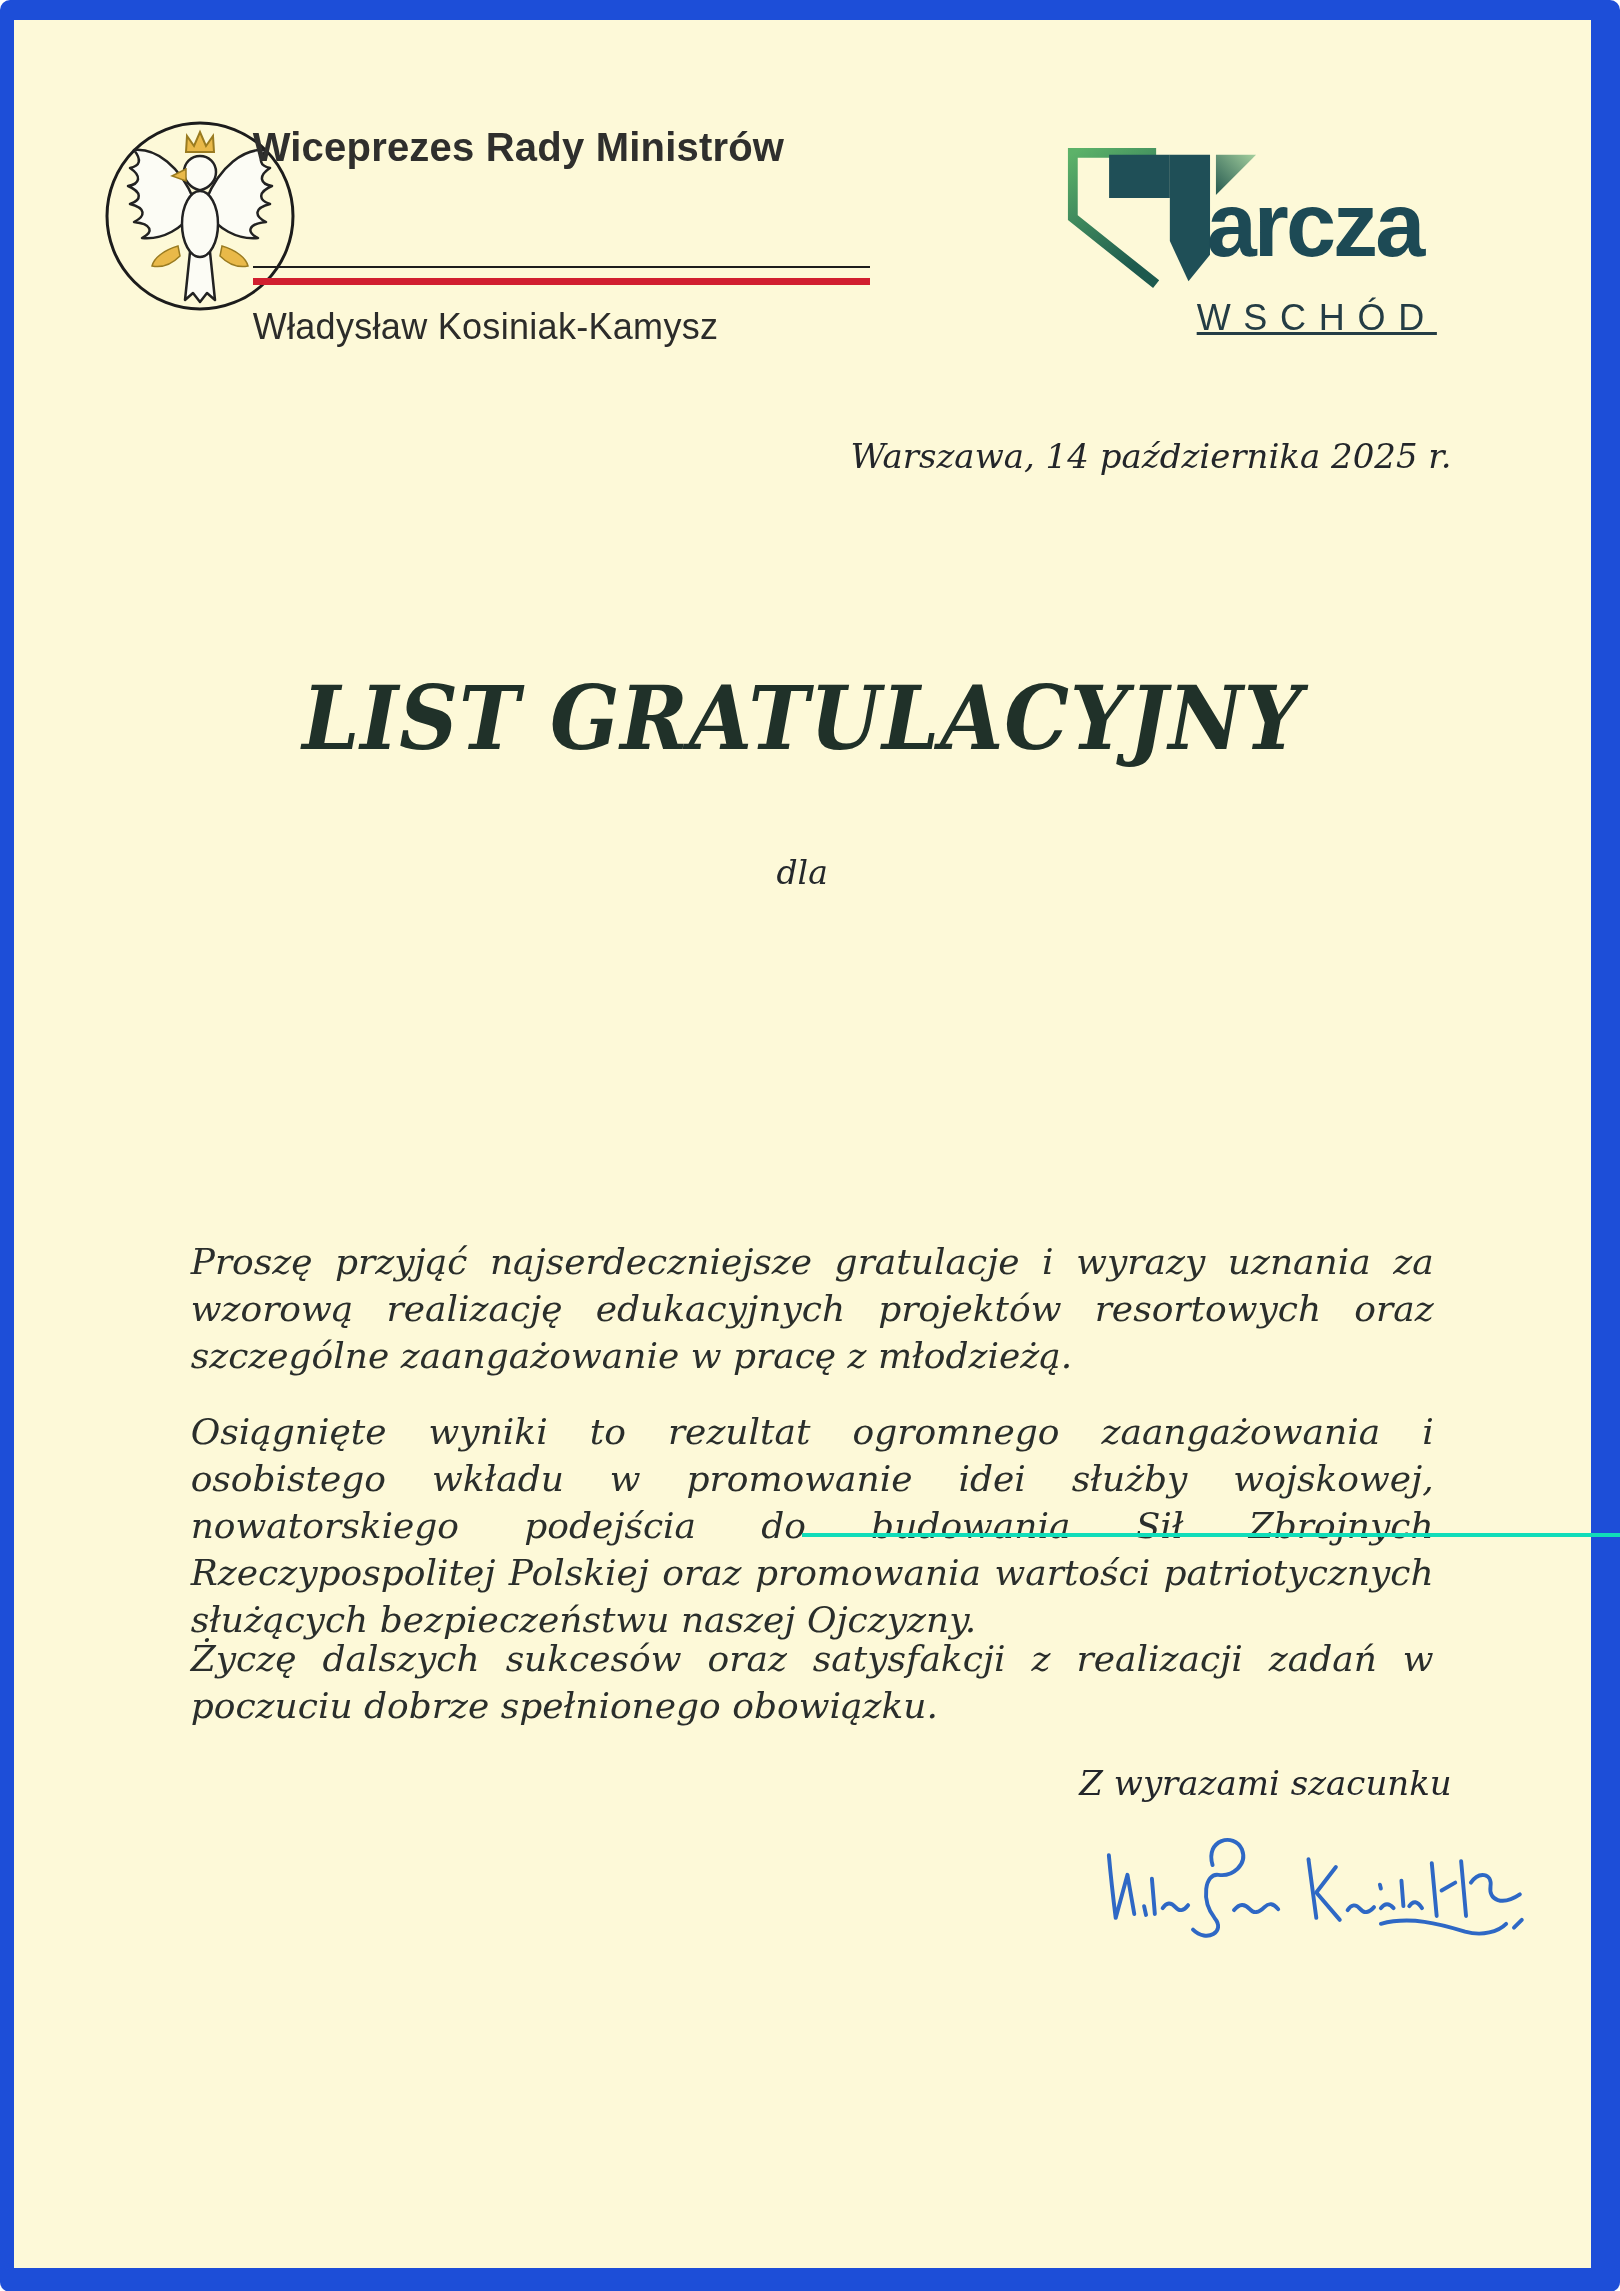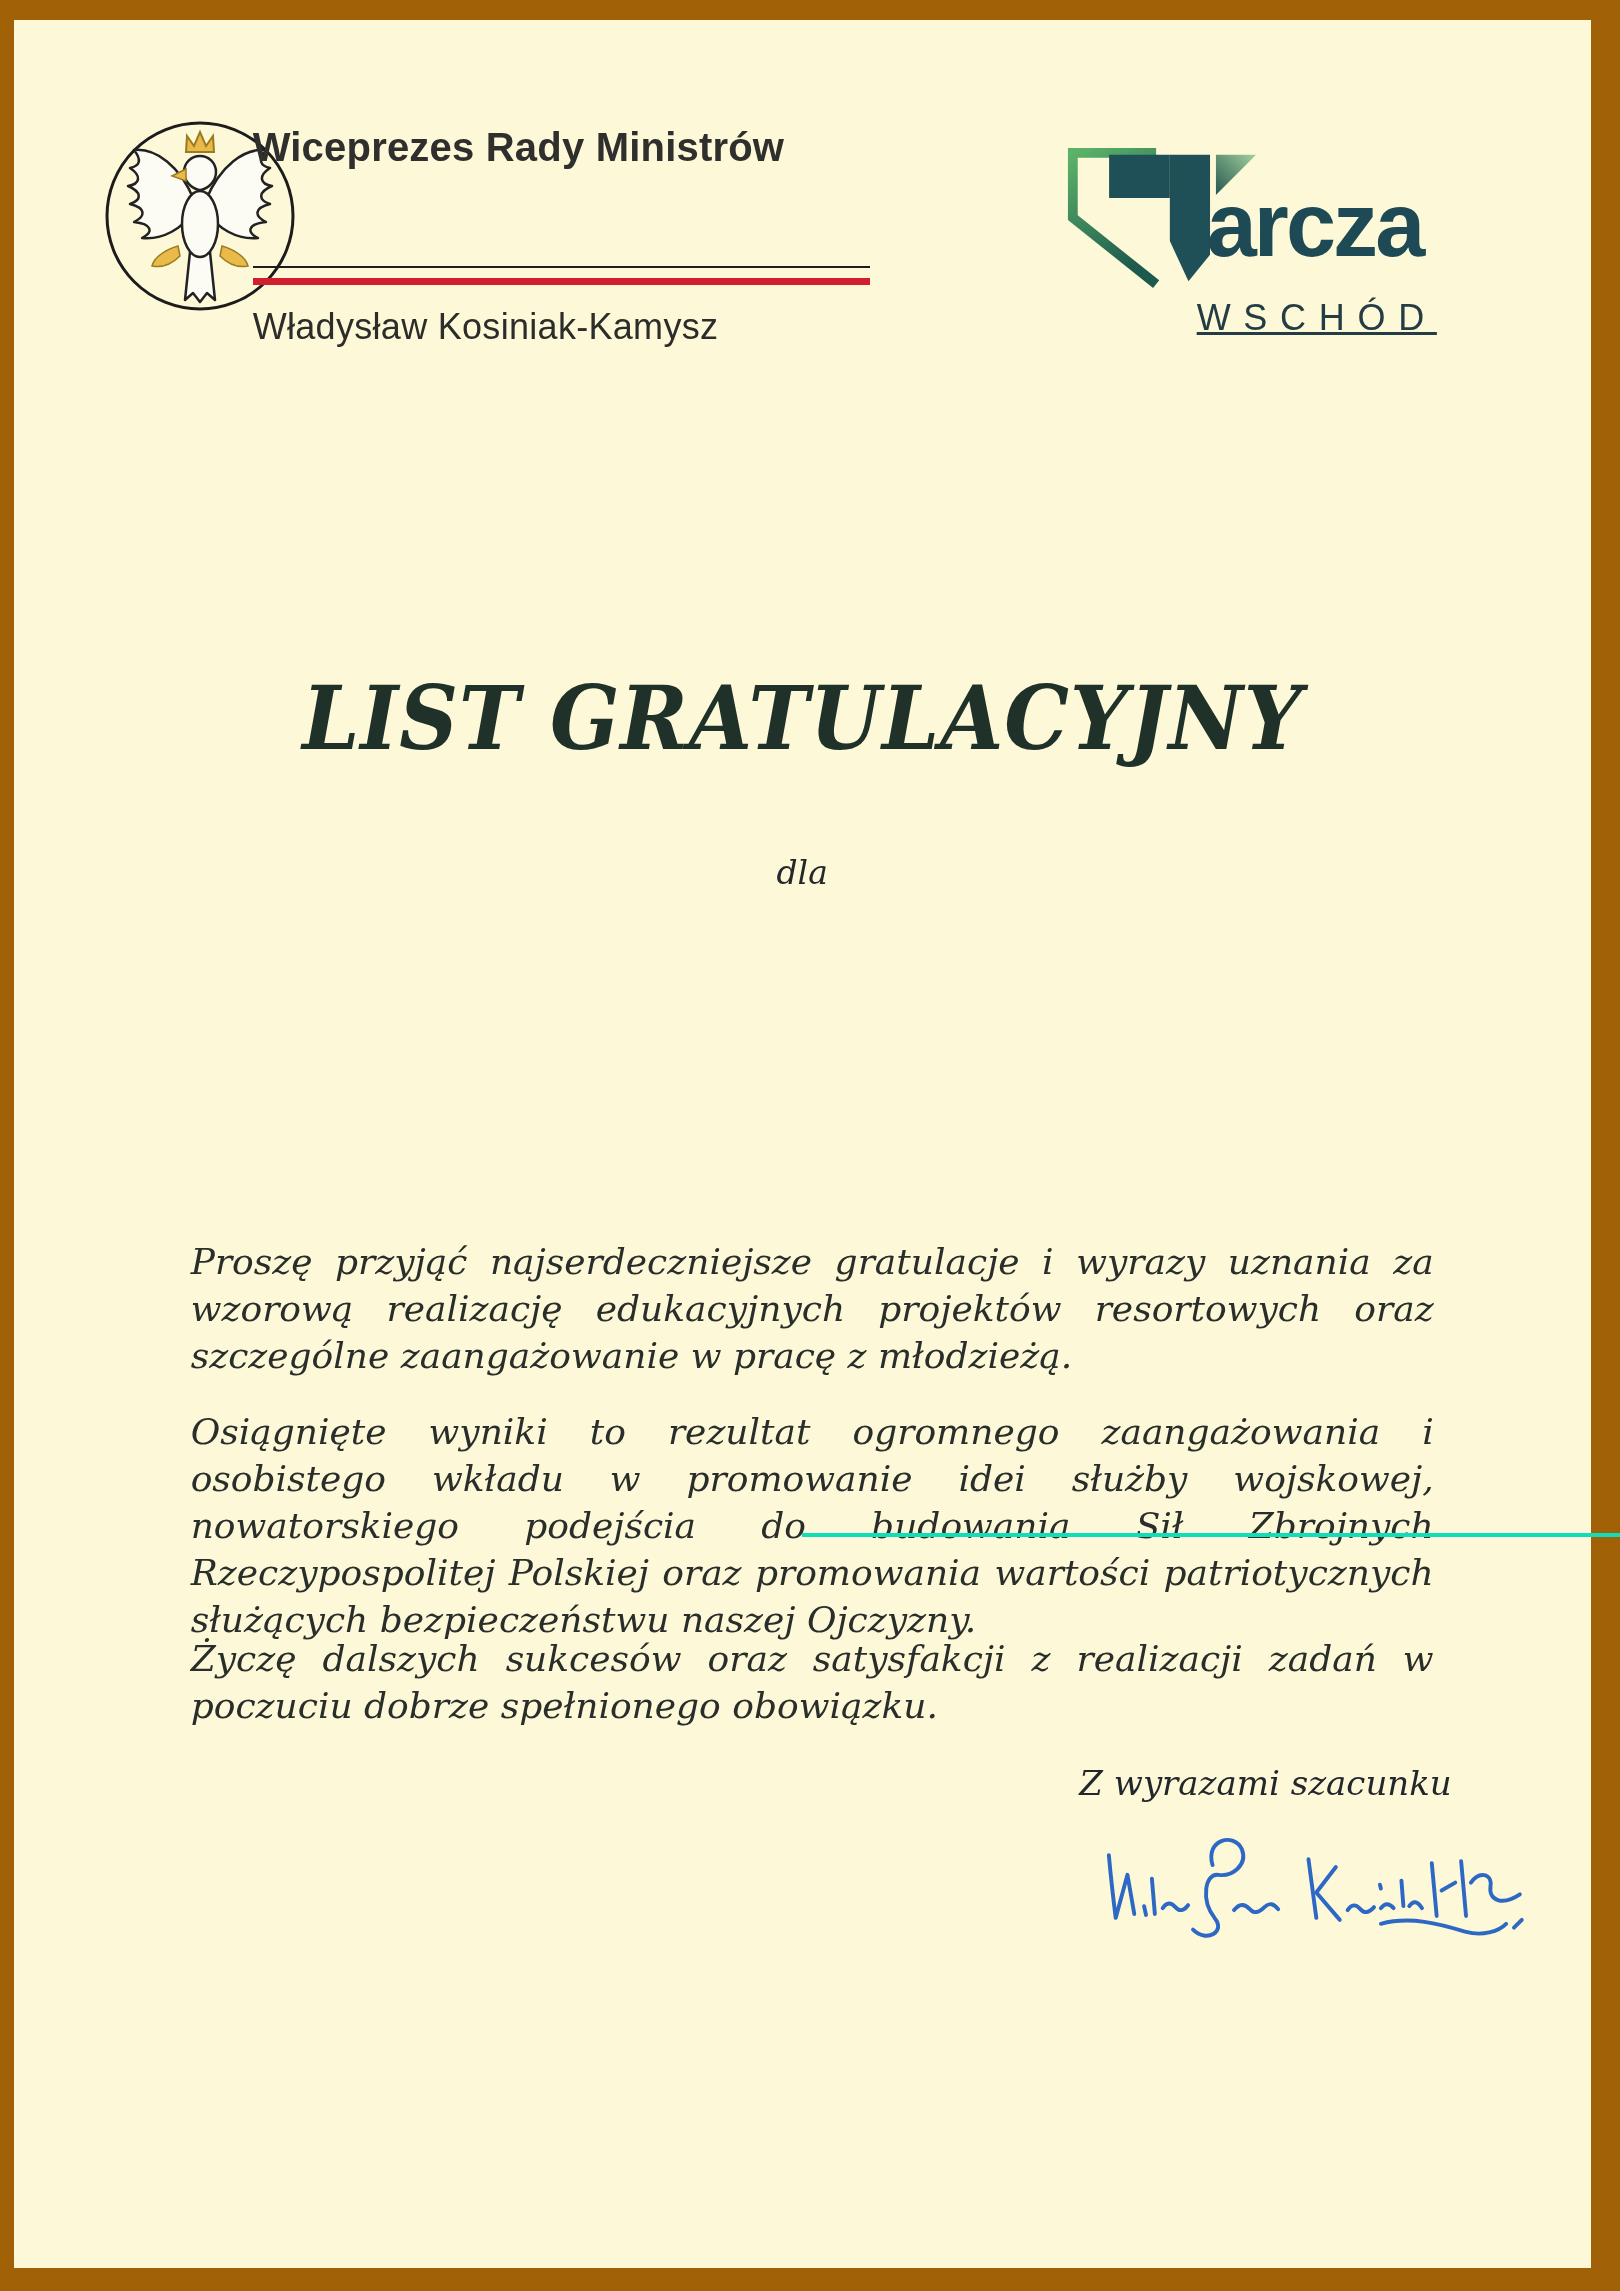--- a/index.html
+++ b/index.html
@@ -1,17 +1,17 @@
 <!DOCTYPE html>
 <html><head>
 <meta charset="utf-8">
 <style>
   html,body{margin:0;padding:0;background:#ffffff;}
-  .canvas{position:relative;width:1620px;height:2292px;background:#a16207;overflow:hidden;
-          font-family:"Liberation Sans",sans-serif;}
+  .canvas{position:relative;width:1620px;height:2292px;background:#1d4ed8;overflow:hidden;
+          font-family:"Liberation Sans",sans-serif;border-radius:10px;}
   .page{position:absolute;left:13.7px;top:19.6px;width:1577px;height:2248px;background:#fdf9d8;}
 
   
   .eagle{position:absolute;left:76px;top:86px;width:220px;height:220px;}
   .org-block{position:absolute;left:239px;top:102px;color:#2f2f2d;}
   .org-line{font-size:40px;line-height:51px;font-weight:bold;letter-spacing:0.2px;}
   .rule-black{position:absolute;left:239px;top:246px;width:617px;height:2.9px;background:#1d1d1d;}
   .rule-red{position:absolute;left:239px;top:258px;width:617px;height:7.8px;background:#d11f2f;}
   .signer{position:absolute;left:239px;top:286px;font-size:36px;color:#2c2c2a;letter-spacing:0.3px;}
 
@@ -97,20 +97,21 @@
         </defs>
         <path d="M96,6 L11,6 L11,72 L96,140" fill="none" stroke="url(#gb)" stroke-width="10"></path>
         <polygon points="48,8 110,8 110,52 48,52" fill="#1f4f57"></polygon>
         <polygon points="110,8 151,8 151,110 129,137 110,96" fill="#1f4f57"></polygon>
         <polygon points="157,8 198,8 157,49" fill="url(#gf)"></polygon>
       </svg>
       <span class="logo-main">arcza</span>
       <span class="logo-sub">WSCHÓD</span>
     </div>
 
+    <div class="dateline">Warszawa, 14 października 2025 r.</div>
 
     <div class="title">LIST GRATULACYJNY</div>
 
     <div class="salutation">dla</div>
 
     <div class="para p1">Proszę przyjąć najserdeczniejsze gratulacje i wyrazy uznania za wzorową realizację edukacyjnych projektów resortowych oraz szczególne zaangażowanie w pracę z młodzieżą.</div>
     <div class="para p2">Osiągnięte wyniki to rezultat ogromnego zaangażowania i osobistego wkładu w promowanie idei służby wojskowej, nowatorskiego podejścia do budowania Sił Zbrojnych Rzeczypospolitej Polskiej oraz promowania wartości patriotycznych służących bezpieczeństwu naszej Ojczyzny.</div>
     <div class="para p3">Życzę dalszych sukcesów oraz satysfakcji z realizacji zadań w poczuciu dobrze spełnionego obowiązku.</div>
 
     <div class="closing">Z wyrazami szacunku</div>

